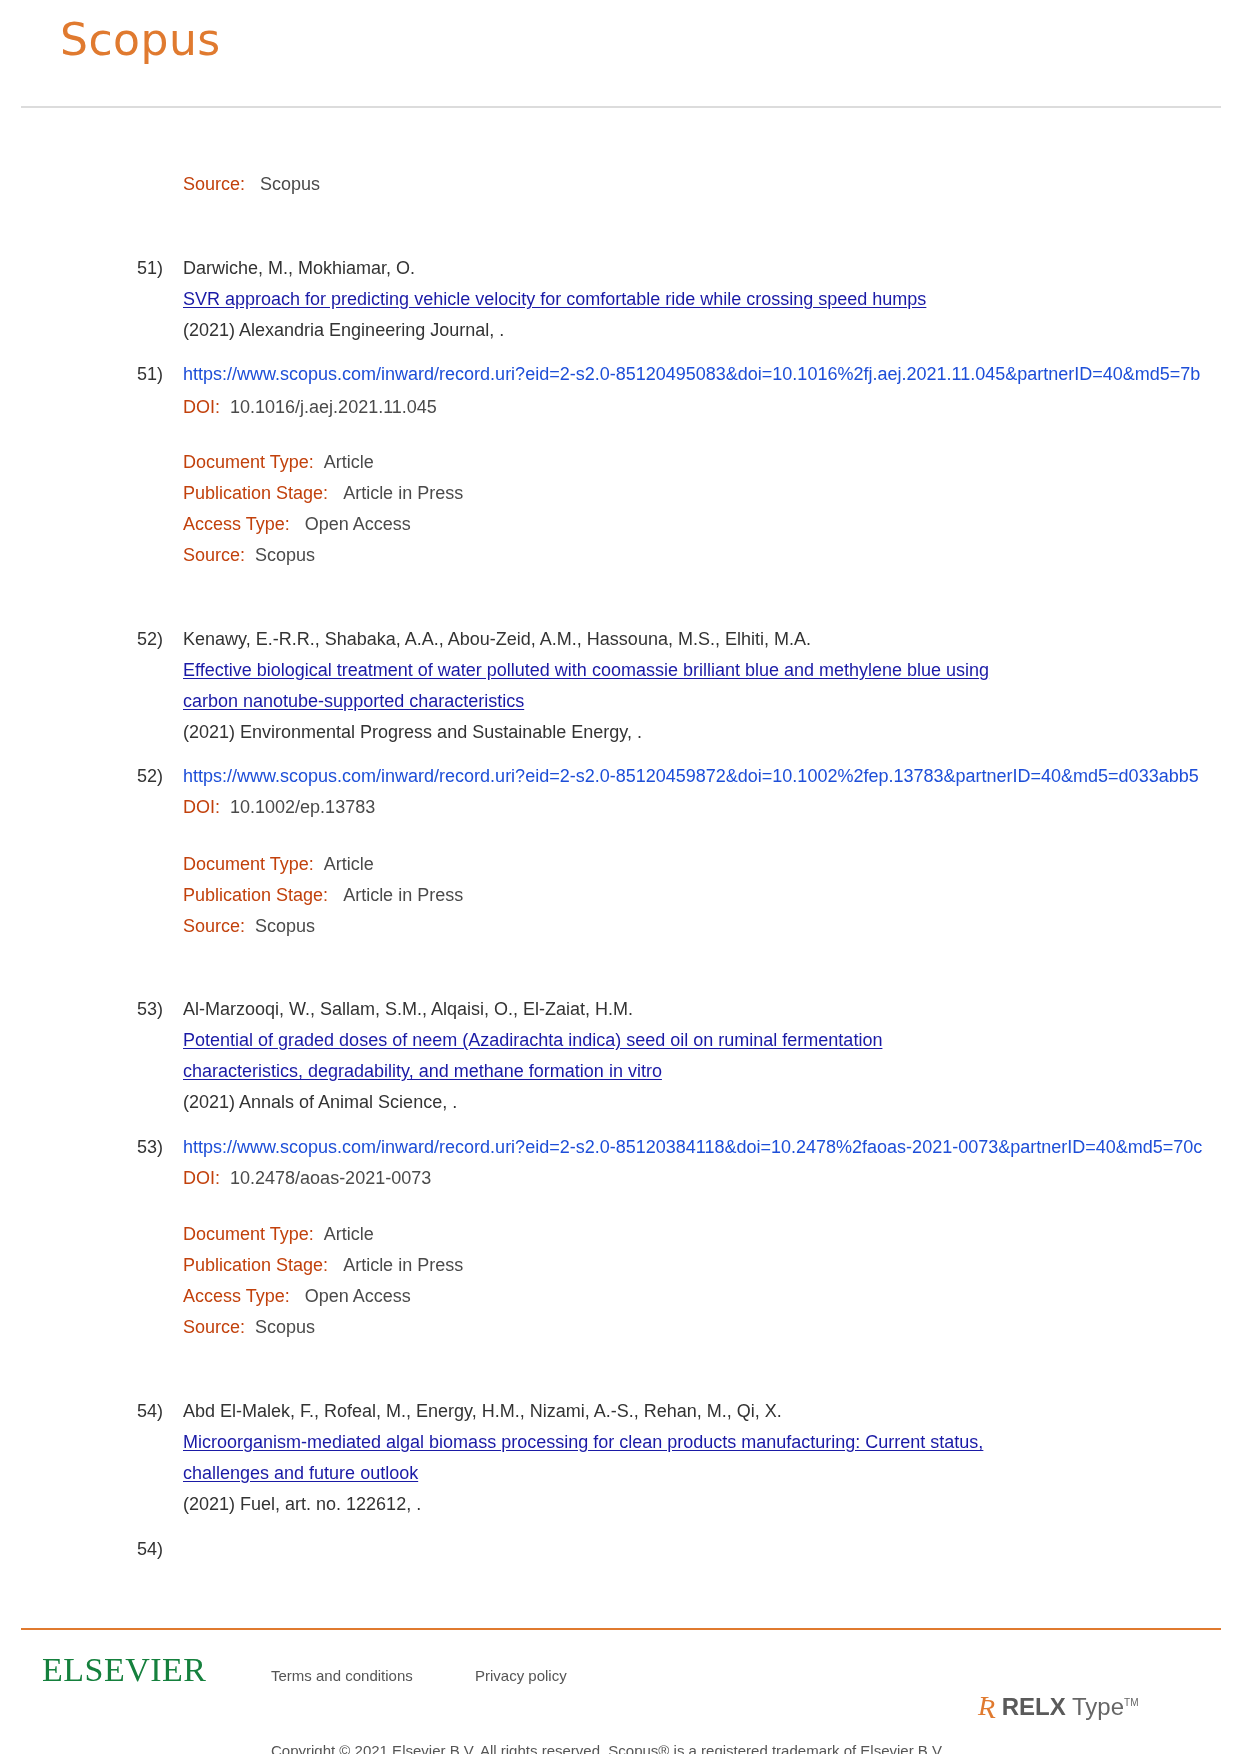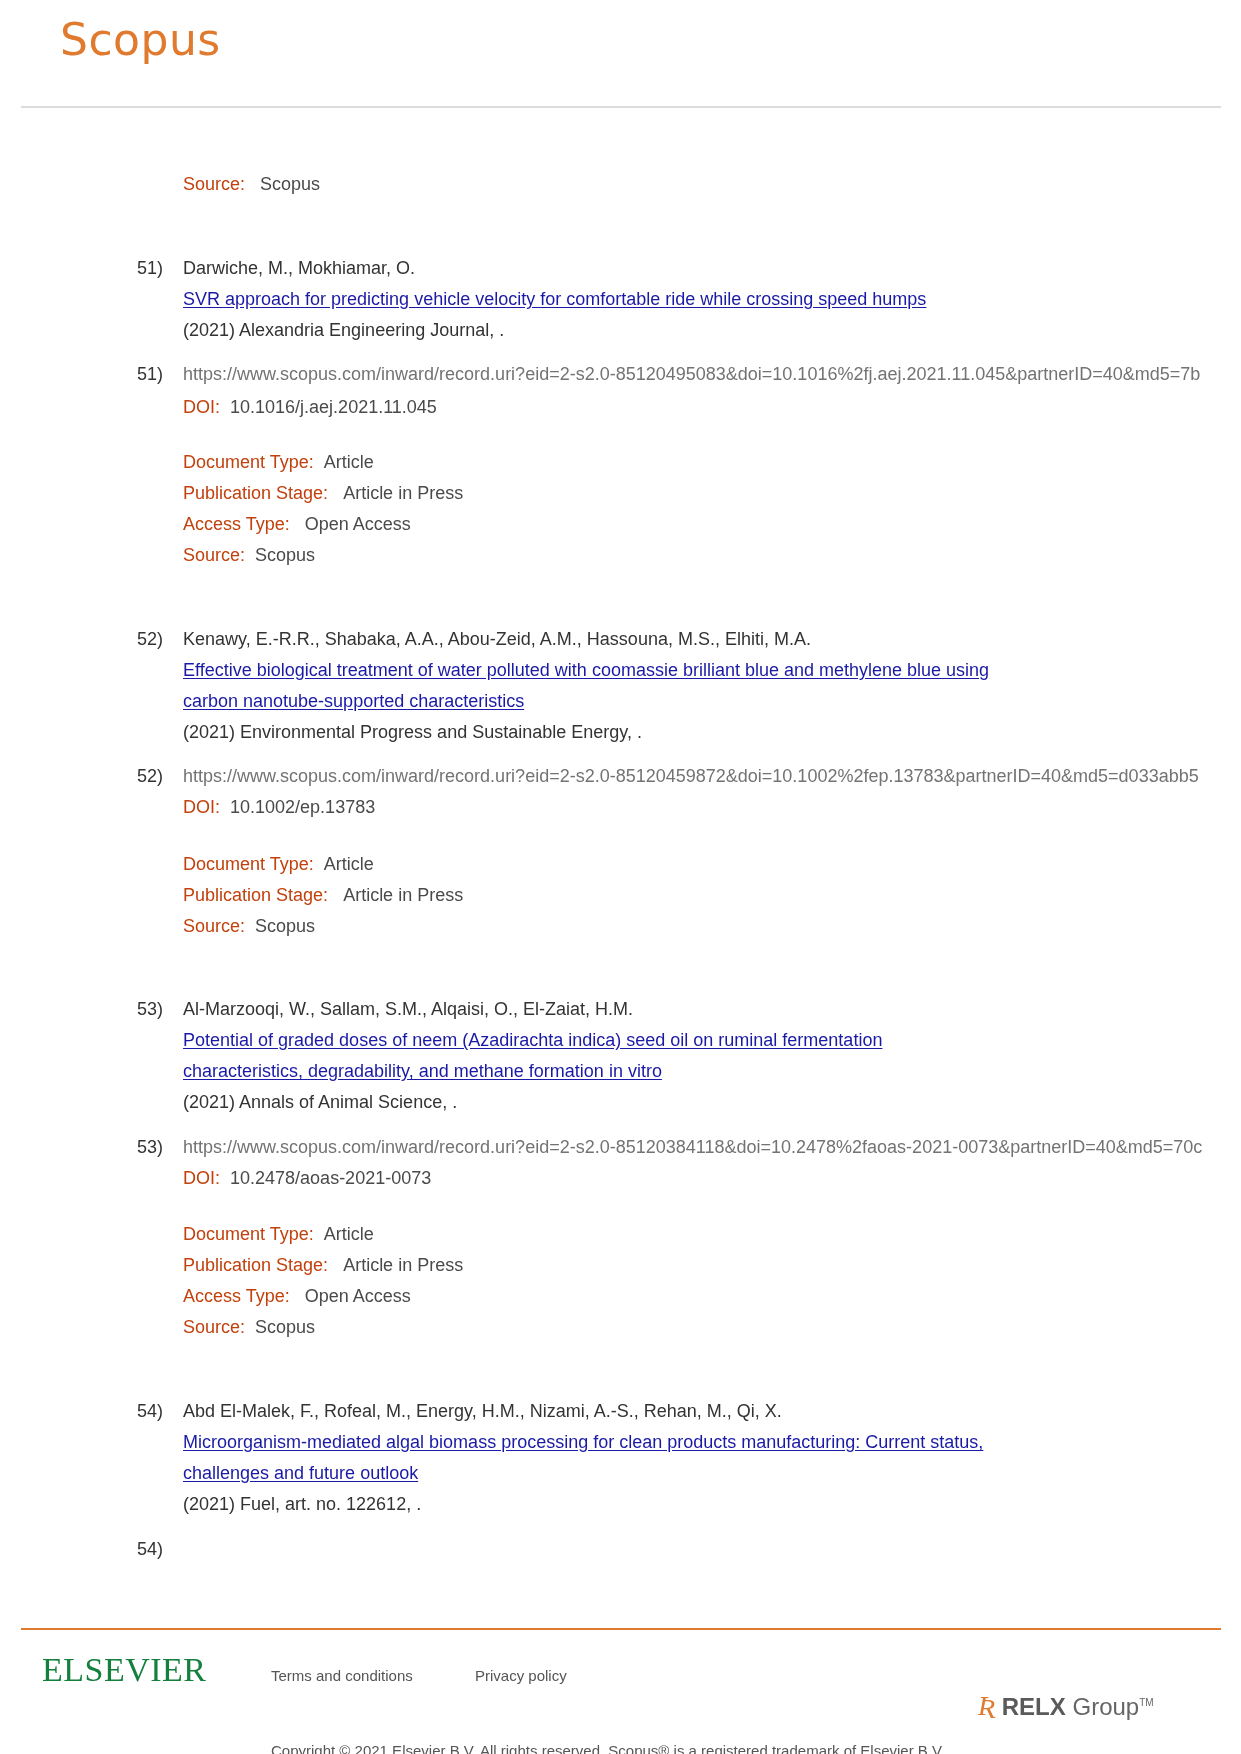--- a/index.html
+++ b/index.html
@@ -6,21 +6,21 @@
   body { width:1241px; height:1754px; position:relative; overflow:hidden;
          font-family:"Liberation Sans", sans-serif; color:#333333; }
   .logo { position:absolute; left:60px; top:14px; font-family:"DejaVu Sans", sans-serif;
           font-size:44px; color:#e07a2f; letter-spacing:0.5px; }
   .hdr-line { position:absolute; left:21px; width:1200px; top:106px; height:2px; background:#dcdcdc; }
   .line { position:absolute; left:183px; font-size:18px; line-height:20px; white-space:nowrap; color:#333333; }
   .num  { position:absolute; left:137px; font-size:18px; line-height:20px; color:#333333; }
   .lbl  { color:#c2410c; }
   .val  { color:#4a4a4a; }
   a.title { color:#1a1aa6; text-underline-offset:2px; }
-  .url { color:#737373; }
+  .url { color:#1d4ed8; }
   .ftr-line { position:absolute; left:21px; width:1200px; top:1628px; height:2px; background:#e07a2f; }
   .elsevier { position:absolute; left:42px; top:1651px; font-family:"Liberation Serif", serif;
               font-size:34px; color:#15803d; letter-spacing:0.5px;text-align:right; }
   .flink { position:absolute; top:1667px; font-size:15px; color:#555555; text-decoration:none;text-align:right; }
   .copy { position:absolute; left:271px; top:1698px; font-size:15px; color:#555555; white-space:nowrap;margin-top:44px; }
   .relx { position:absolute; left:978px; top:1690px; font-size:24px; color:#666666; white-space:nowrap; }
   .relx .r-icon { color:#e07a2f; font-family:"Liberation Serif", serif; font-style:italic; font-size:28px; }
   .relx b { color:#5a5a5a; }
   .relx sup { font-size:10px; }
 </style>
@@ -88,14 +88,14 @@
 <div class="line" style="top:1494px">(2021) Fuel, art. no. 122612, .</div>
 <div class="num" style="top:1539px">54)</div>
 
 <div class="ftr-line"></div>
 <div class="elsevier">ELSEVIER</div>
 <a class="flink" href="#" style="left:271px">Terms and conditions</a>
 <a class="flink" href="#" style="left:475px">Privacy policy</a>
 <div class="copy">Copyright © 2021 Elsevier B.V.  All rights reserved. Scopus® is a registered trademark of Elsevier B.V.</div>
 <div class="relx">
   <span class="r-icon">Ʀ</span>
-  <b>RELX</b><span> Group</span><sup>TM</sup>
+  <b>RELX</b><span> Type</span><sup>TM</sup>
 </div>
 
 </body></html>

